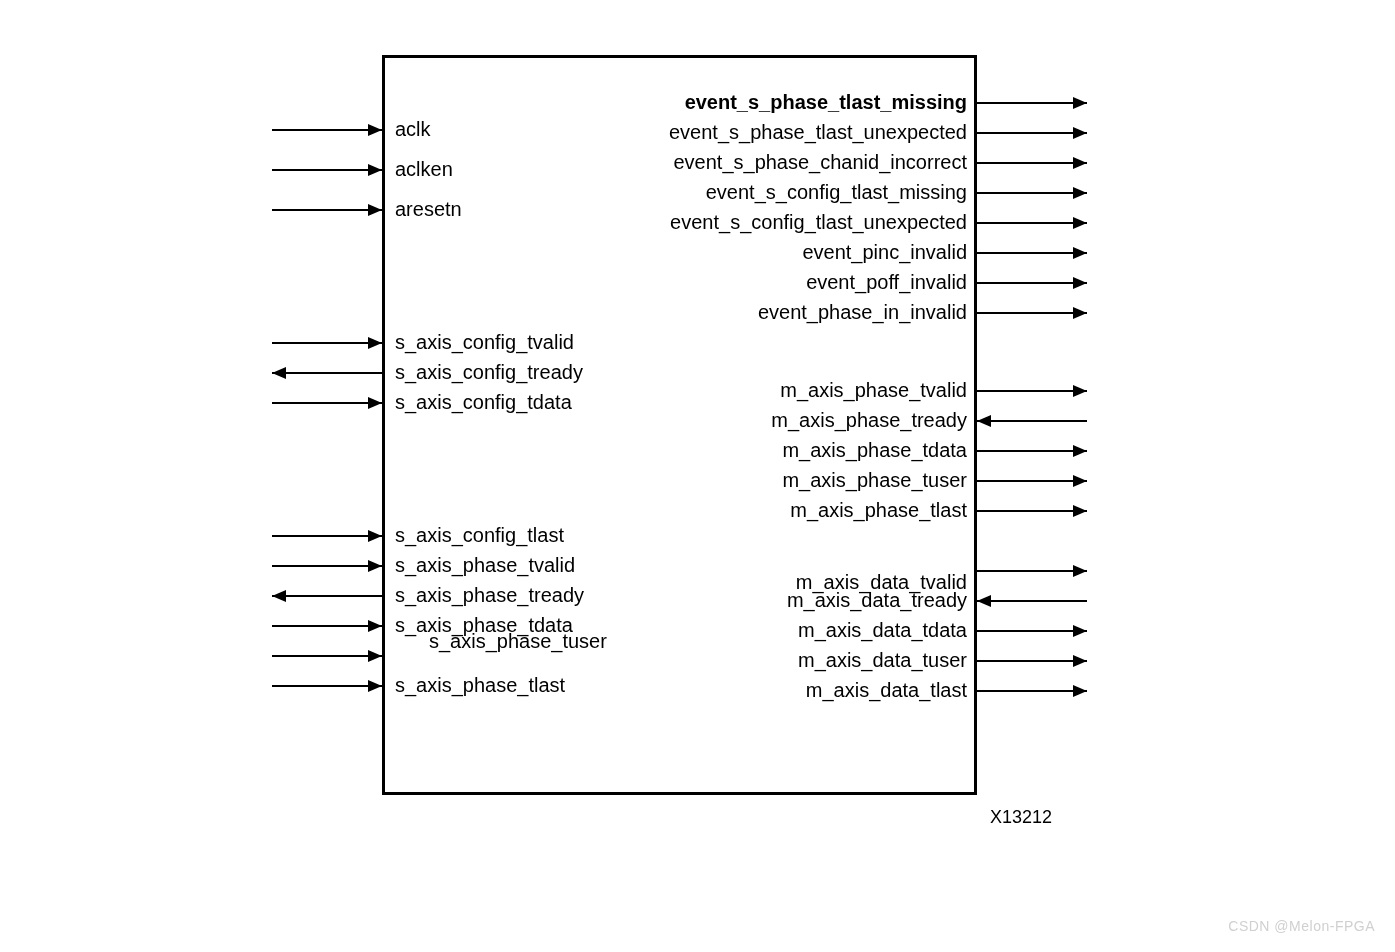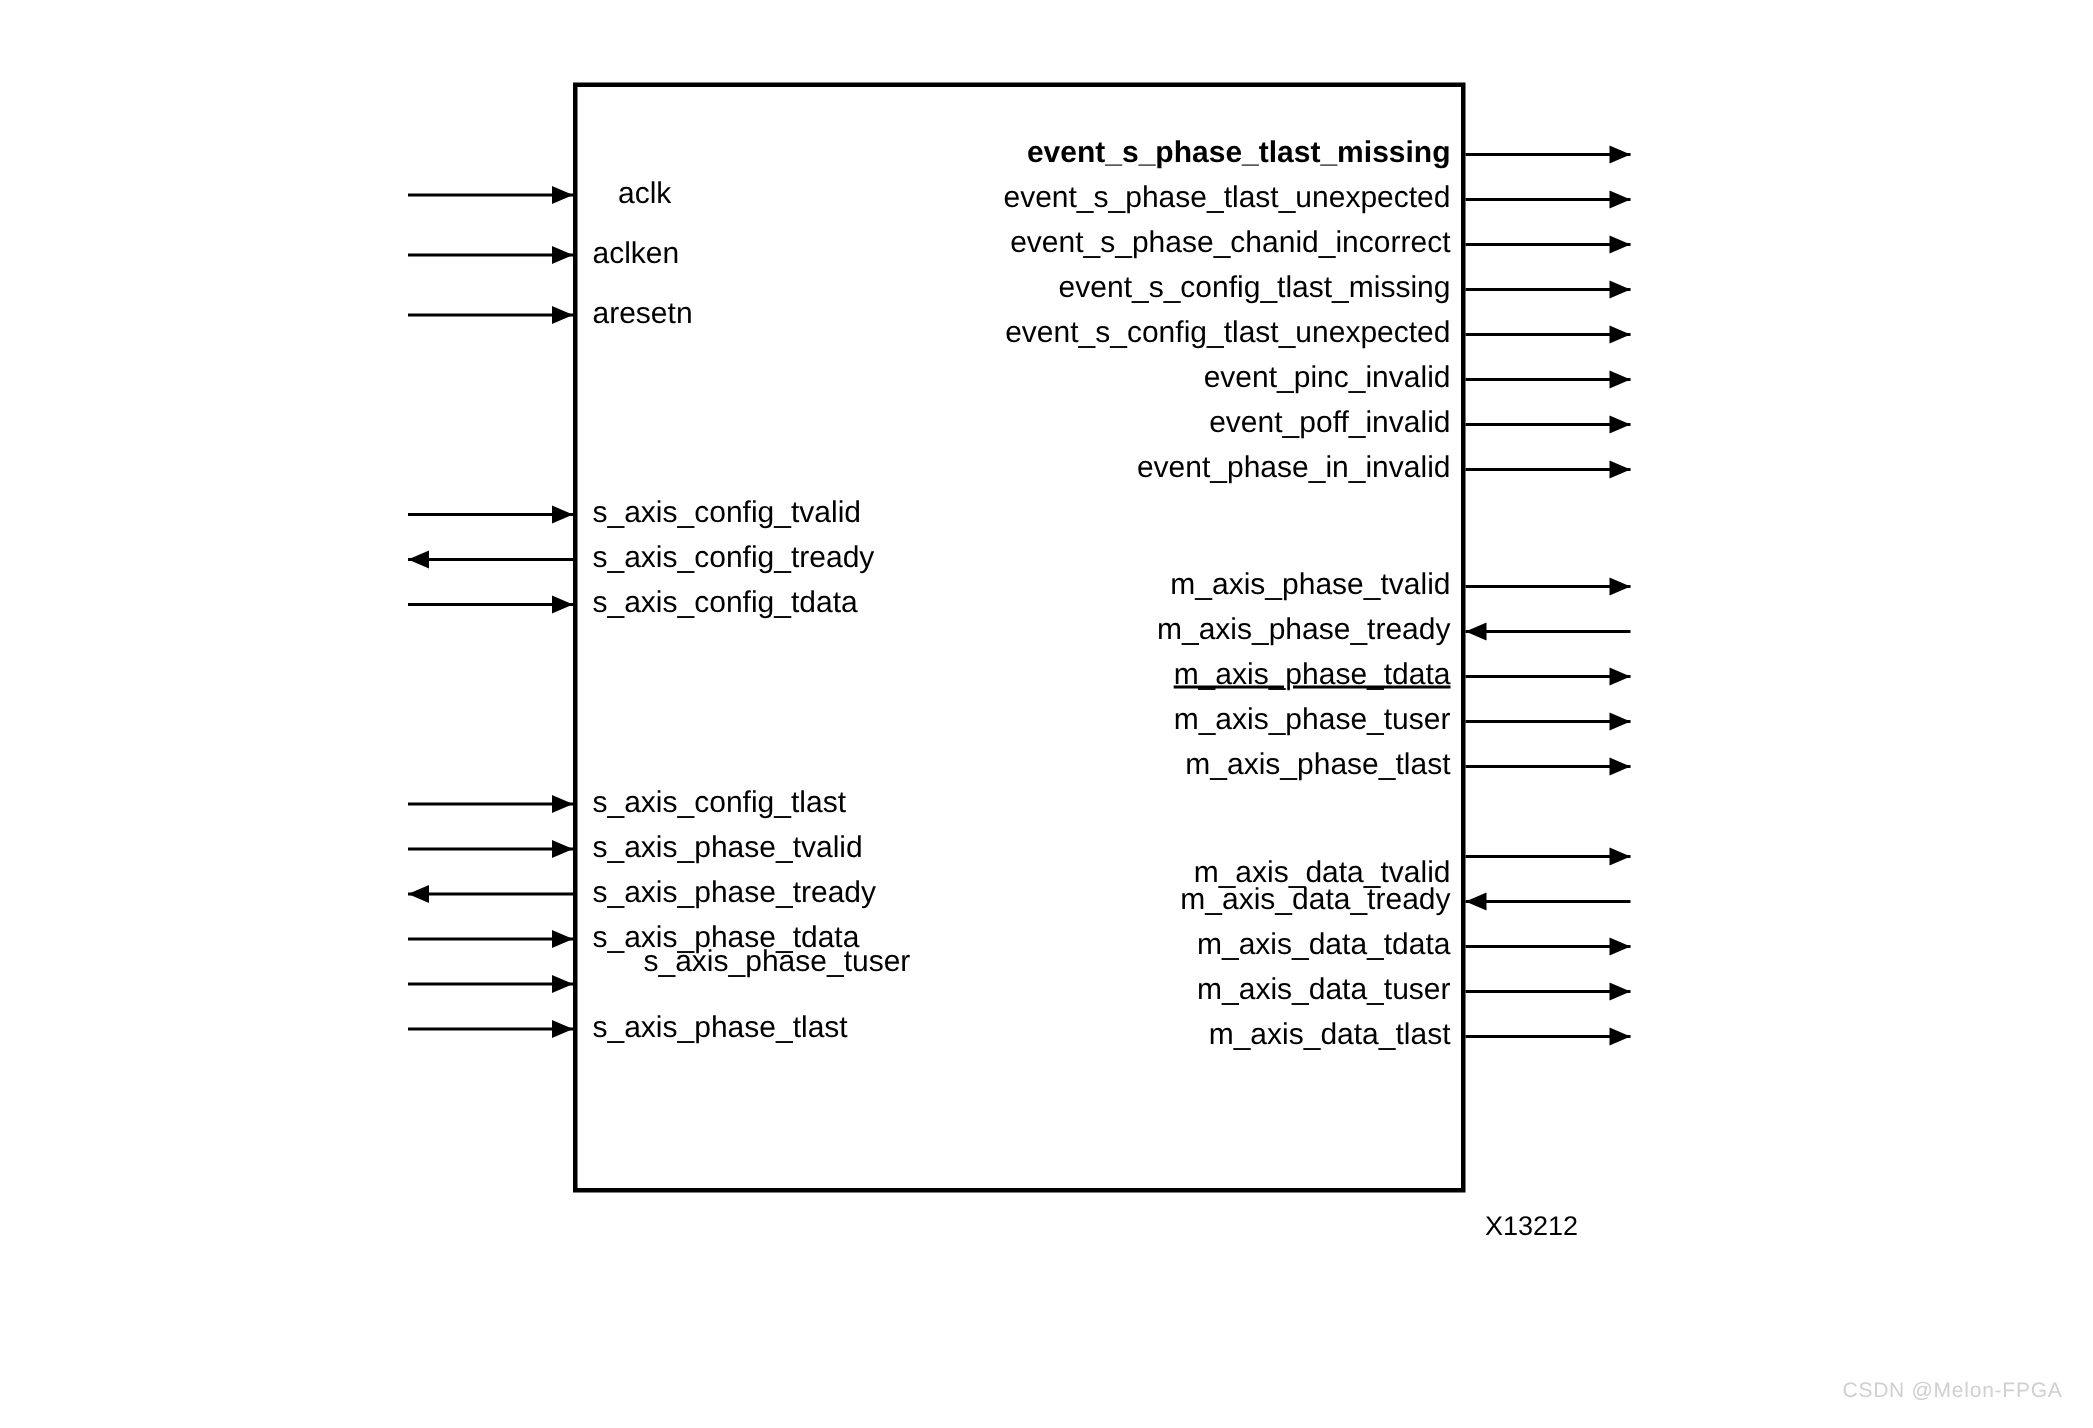--- a/index.html
+++ b/index.html
@@ -77,21 +77,21 @@
       color: #d0d0d0;
       letter-spacing: 0.5px;
     }
   </style>
 </head>
 <body>
 
 <div class="diagram-container">
   <div class="core-box"></div>
   <div id="ports-layer">
-      <div class="pin-label left-label" style="top: 63px; margin-left: 17px;">aclk</div>
+      <div class="pin-label left-label" style="top: 63px;">aclk</div>
       <div class="arrow-line" style="top: 74px; left: 12px; width: 110px;"></div>
       <div class="arrow-head-right" style="top: 69px; left: 108px;"></div>
       <div class="pin-label left-label" style="top: 103px;">aclken</div>
       <div class="arrow-line" style="top: 114px; left: 12px; width: 110px;"></div>
       <div class="arrow-head-right" style="top: 109px; left: 108px;"></div>
       <div class="pin-label left-label" style="top: 143px;">aresetn</div>
       <div class="arrow-line" style="top: 154px; left: 12px; width: 110px;"></div>
       <div class="arrow-head-right" style="top: 149px; left: 108px;"></div>
       <div class="pin-label left-label" style="top: 276px;">s_axis_config_tvalid</div>
       <div class="arrow-line" style="top: 287px; left: 12px; width: 110px;"></div>
@@ -143,21 +143,21 @@
       <div class="arrow-head-right" style="top: 222px; left: 813px;"></div>
       <div class="pin-label right-label" style="top: 246px;">event_phase_in_invalid</div>
       <div class="arrow-line" style="top: 257px; left: 717px; width: 110px;"></div>
       <div class="arrow-head-right" style="top: 252px; left: 813px;"></div>
       <div class="pin-label right-label" style="top: 324px;">m_axis_phase_tvalid</div>
       <div class="arrow-line" style="top: 335px; left: 717px; width: 110px;"></div>
       <div class="arrow-head-right" style="top: 330px; left: 813px;"></div>
       <div class="pin-label right-label" style="top: 354px; text-align: center;">m_axis_phase_tready</div>
       <div class="arrow-line" style="top: 365px; left: 717px; width: 110px;"></div>
       <div class="arrow-head-left" style="top: 360px; left: 717px;"></div>
-      <div class="pin-label right-label" style="top: 384px; text-decoration: underline;">m_axis_phase_tdata</div>
+      <div class="pin-label right-label" style="top: 384px;">m_axis_phase_tdata</div>
       <div class="arrow-line" style="top: 395px; left: 717px; width: 110px;"></div>
       <div class="arrow-head-right" style="top: 390px; left: 813px;"></div>
       <div class="pin-label right-label" style="top: 414px;">m_axis_phase_tuser</div>
       <div class="arrow-line" style="top: 425px; left: 717px; width: 110px;"></div>
       <div class="arrow-head-right" style="top: 420px; left: 813px;"></div>
       <div class="pin-label right-label" style="top: 444px;">m_axis_phase_tlast</div>
       <div class="arrow-line" style="top: 455px; left: 717px; width: 110px;"></div>
       <div class="arrow-head-right" style="top: 450px; left: 813px;"></div>
       <div class="pin-label right-label" style="top: 504px; margin-top: 12px;">m_axis_data_tvalid</div>
       <div class="arrow-line" style="top: 515px; left: 717px; width: 110px;"></div>

